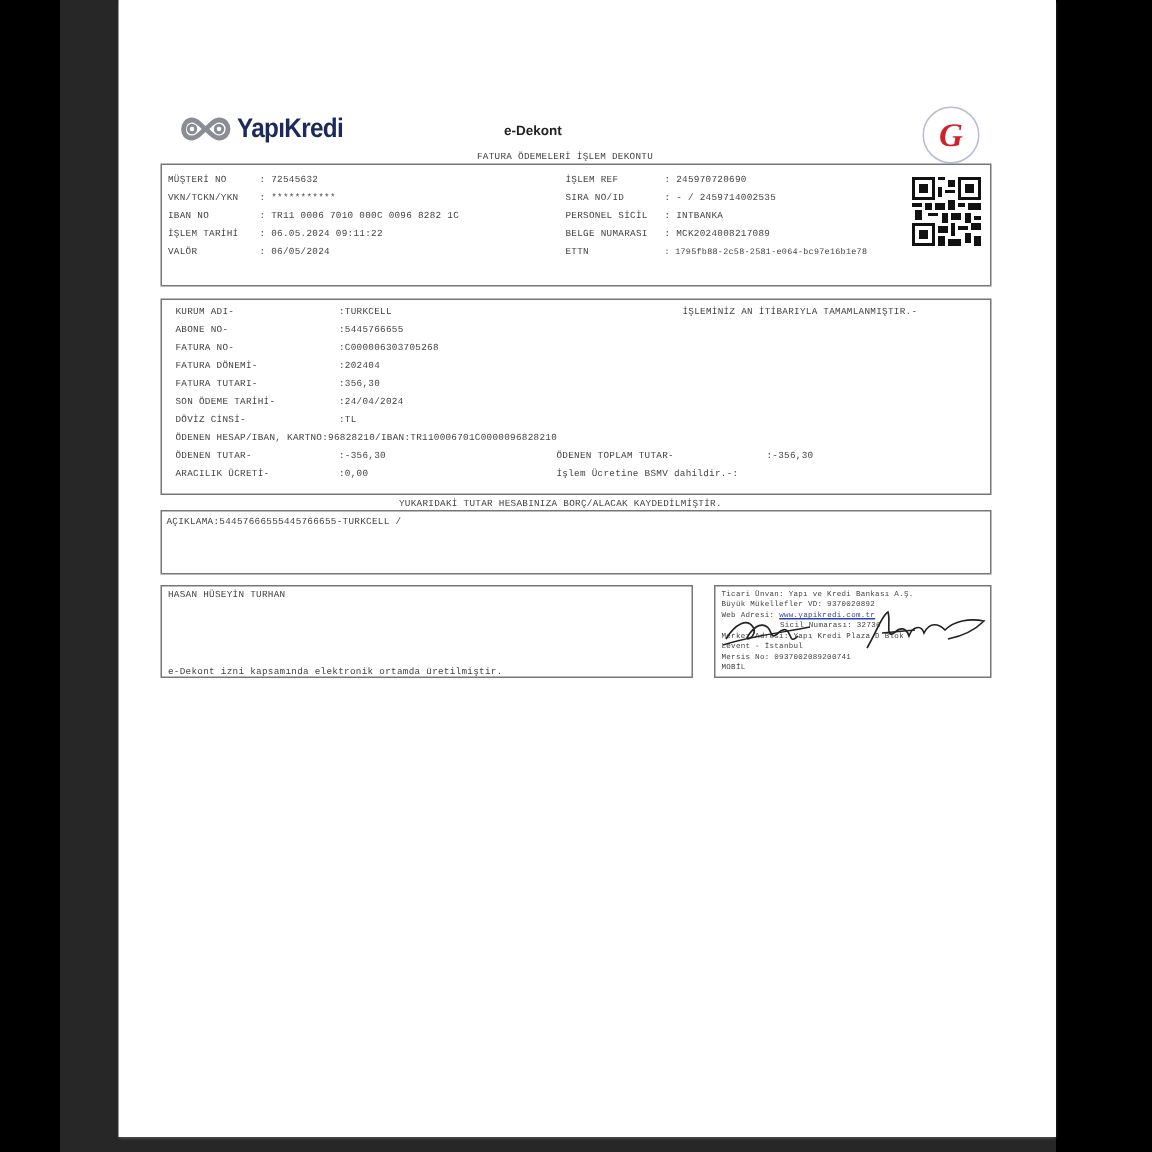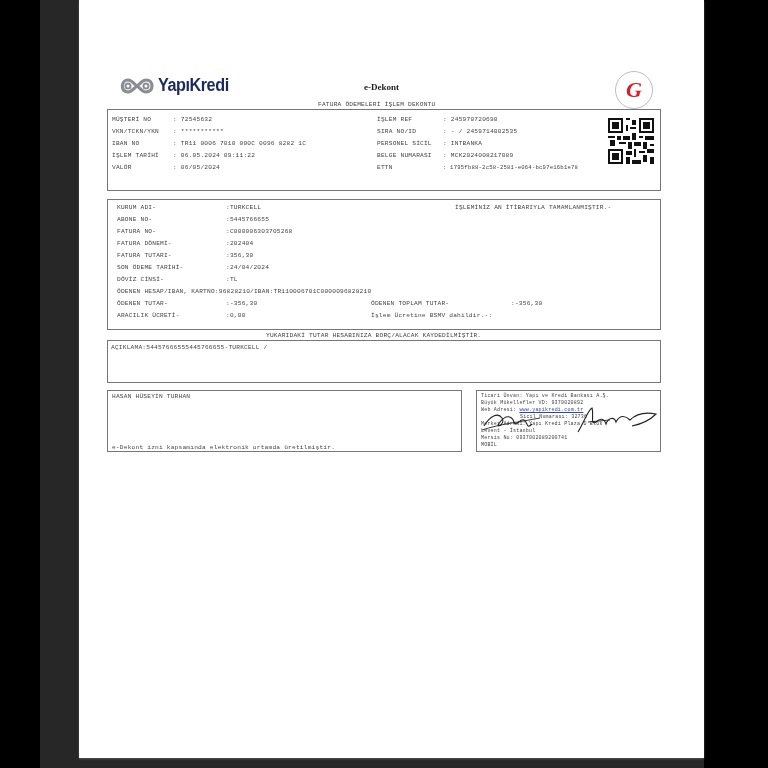--- a/index.html
+++ b/index.html
@@ -3,21 +3,21 @@
 <meta charset="utf-8">
 <style>
   html, body { margin:0; padding:0; }
   body { width:768px; height:768px; background:#000; position:relative; overflow:hidden; font-family:"DejaVu Sans Mono", monospace; }
   .band { position:absolute; top:0; left:40px; width:664px; height:768px; background:#272727; }
   .page { position:absolute; top:0; left:79px; width:625px; height:758px; background:#fff; box-shadow:0 1px 2px #555; }
   .mono { font-family:"Liberation Mono", "DejaVu Sans Mono", monospace; color:#444; font-size:6.2px; letter-spacing:0.2px; white-space:nowrap; }
   .logo { position:absolute; left:118px; top:75px; display:flex; align-items:center; }
   .logo-mark { width:38px; height:18px; position:relative; }
   .logo-text { font-family:"Liberation Sans", sans-serif; font-weight:bold; font-size:18px; color:#1b2a5c; letter-spacing:-0.5px; transform:scaleX(0.9); transform-origin:left; margin-left:2px; }
-  .title { position:absolute; left:364px; top:82px; font-family:Liberation Serif, serif; font-size:9px; color:#222; font-weight:bold; }
+  .title { position:absolute; left:336px; top:82px; font-family:Liberation Sans, sans-serif; font-size:9px; color:#222; font-weight:bold; }
   .subtitle { position:absolute; left:318px; top:101px; }
   .seal { position:absolute; left:615px; top:71px; width:36px; height:36px; border-radius:50%; border:1.5px solid #b8bcd6; display:flex; align-items:center; justify-content:center; }
   .seal-inner { width:24px; height:24px; border-radius:50%; background:#fff; color:#d0202a; font-family:"Liberation Serif", serif; font-weight:bold; font-style:italic; font-size:22px; line-height:24px; text-align:center; }
   .box { position:absolute; border:1px solid #777; box-sizing:border-box; }
   .row { position:absolute; }
   .qr { position:absolute; left:608px; top:118px; width:46px; height:46px; }
   .caption { position:absolute; left:266px; top:332px; }
   .link { color:#2c3fb5; text-decoration:underline; }
   .sig { position:absolute; left:480px; top:404px; width:180px; height:32px; }
 </style>

